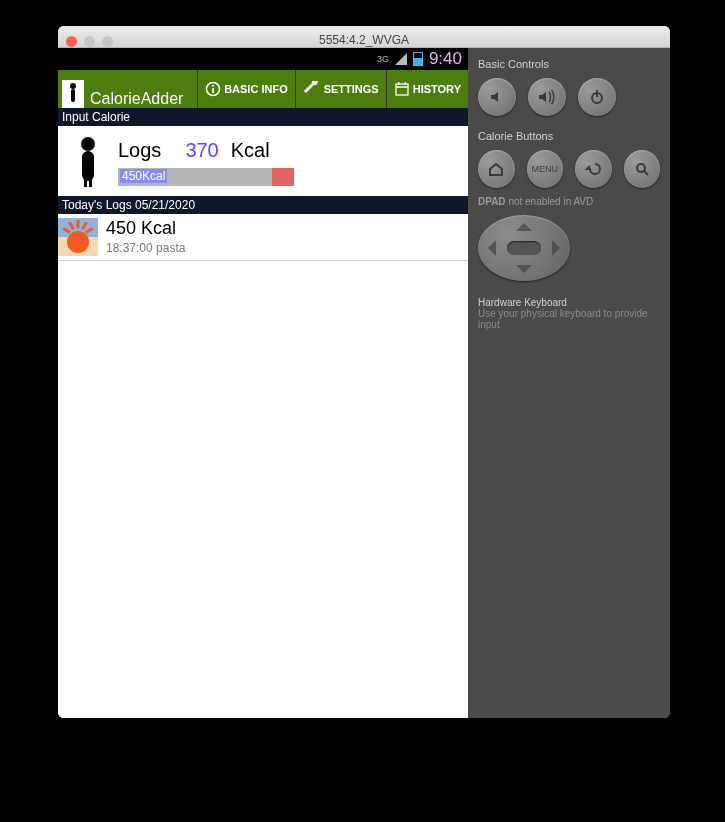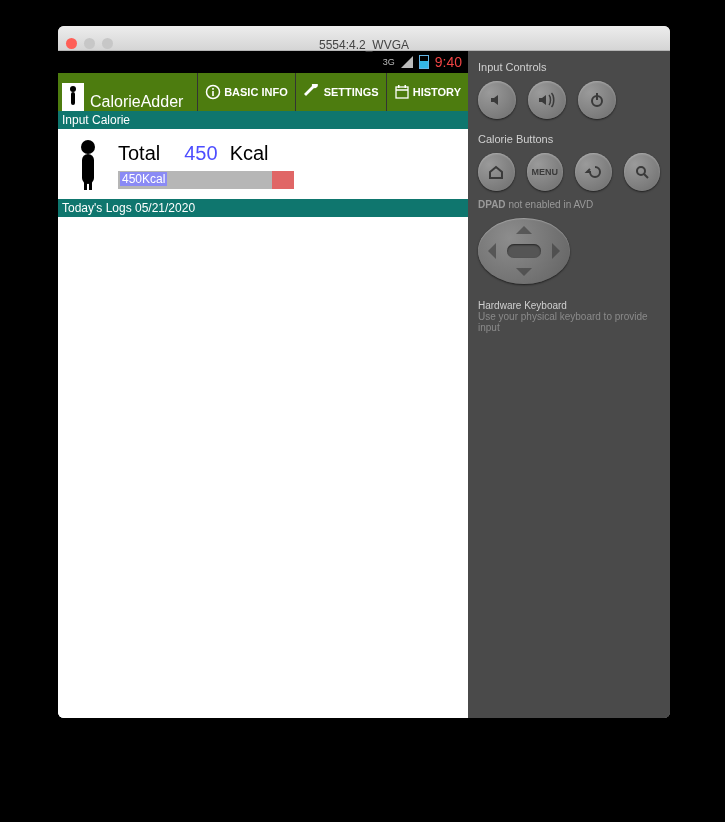--- a/index.html
+++ b/index.html
@@ -6,41 +6,41 @@
   body { background:#000; width:725px; height:822px; position:relative; overflow:hidden; }
 
   
   .mac-window {
     position:absolute; left:58px; top:26px; width:612px; height:692px;
     background:#d9d9d9; border-radius:6px; overflow:hidden;
     display:flex; flex-direction:column;
   }
   .mac-titlebar {
     height:22px; background:linear-gradient(#ededed,#d5d5d5);
-    display:flex; align-items:flex-start; padding:12px 8px; position:relative;
+    display:flex; align-items:flex-end; padding:0 8px; position:relative;
     border-bottom:1px solid #b5b5b5;
   }
   .traffic-lights { display:flex; gap:7px; }
   .tl-btn { width:11px; height:11px; border-radius:50%; }
   .tl-close  { background:#ff5f57;}
   .tl-min    { background:#c7c7c7;}
   .tl-max    { background:#c7c7c7;}
   .mac-title { position:absolute; left:0; right:0; text-align:center; font-size:12px; color:#444; pointer-events:none;}
 
   .mac-body { flex:1; display:flex; background:#4a4a4a; overflow:hidden; }
 
   
   .device { width:410px; background:#fff; display:flex; flex-direction:column; }
 
   
   .status-bar {
     height:22px; background:#000; color:#fff; display:flex; align-items:center;
     justify-content:flex-end; padding:0 6px; font-size:12px; gap:6px;
   }
-  .status-bar .clock { color:#ef4444; font-size:14px; }
+  .status-bar .clock { color:#f0abfc; font-size:17px; }
   .net-ind { font-size:9px; color:#bbb;text-align:center; }
   .sig {
     width:12px; height:12px; position:relative; display:inline-block;
   }
   .sig::before{
     content:""; position:absolute; bottom:0; left:0; border-style:solid;
     border-width:0 0 12px 12px; border-color:transparent transparent #bbb transparent;
   }
   .batt {
     width:10px; height:14px; border:1px solid #64b5e5; position:relative;
@@ -65,21 +65,21 @@
   .ab-spacer { flex:1; }
   .ab-item {
     display:flex; align-items:center; gap:3px; padding:0 7px; height:100%;
     font-size:11px; font-weight:bold; color:#fff; cursor:pointer;
     border-left:1px solid #333;
   }
   .ab-item svg { display:block; }
 
   
   .section-hdr {
-    background:#0f766e; color:#fff; font-size:12px; padding:2px 4px;
+    background:#0f172a; color:#fff; font-size:12px; padding:2px 4px;
   }
 
   
   .summary {
     display:flex; align-items:center; padding:10px 14px 8px 14px; gap:14px;
   }
   .summary .person svg { display:block; }
   .summary-right { display:flex; flex-direction:column; gap:6px; flex:1; }
   .summary-line { display:flex; align-items:baseline; gap:24px; font-size:20px;}
   .summary-line .total-label { color:#000; }
@@ -121,21 +121,21 @@
   .emu-panel {
     width:202px; background:#4a4a4a; color:#bfbfbf; font-size:11px;
     display:flex; flex-direction:column; padding:10px 10px 0 10px; gap:6px;
   }
   .panel-title { color:#d0d0d0; margin-bottom:2px; }
   .btn-row { display:flex; gap:12px; }
   .emu-btn {
     width:38px; height:38px; border-radius:50%; background:radial-gradient(circle at 30% 30%, #9a9a9a, #6d6d6d);
     box-shadow:inset 0 1px 2px rgba(255,255,255,.3), 0 1px 2px rgba(0,0,0,.6);
     display:flex; align-items:center; justify-content:center;
-    font-size:9px; font-weight:bold; color:#3a3a3a; cursor:pointer;
+    font-size:9px; font-weight:normal; color:#3a3a3a; cursor:pointer;
   }
   .emu-btn svg { display:block; }
 
   .dpad-note { font-size:10px; color:#9a9a9a; margin-top:2px; }
   .dpad {
     width:92px; height:66px; margin-top:2px;
     background:radial-gradient(circle at 35% 30%, #8d8d8d, #616161);
     border-radius:46px/33px; position:relative;
     box-shadow:0 1px 2px rgba(0,0,0,.6), inset 0 1px 1px rgba(255,255,255,.25);
   }
@@ -228,41 +228,55 @@
         <div class="person">
           <svg width="32" height="52" viewBox="0 0 32 52">
             <circle cx="16" cy="8" r="7" fill="#000"></circle>
             <rect x="10" y="15" width="12" height="30" rx="6" fill="#000"></rect>
             <rect x="12" y="42" width="3" height="9" fill="#000"></rect>
             <rect x="17" y="42" width="3" height="9" fill="#000"></rect>
           </svg>
         </div>
         <div class="summary-right">
           <div class="summary-line">
-            <span class="total-label">Total</span>
-            <span class="total-val">450</span>
+            <span class="total-label">Logs</span>
+            <span class="total-val">370</span>
             <span class="unit">Kcal</span>
           </div>
           <div class="progress">
             <span class="fill-txt">450Kcal</span>
             <div class="bar" style="flex:1"></div>
             <div class="cap" style="width:22px"></div>
           </div>
         </div>
       </div>
 
       <div class="section-hdr">Today's Logs 05/21/2020</div>
 
+      <div class="log-entry">
+        <div class="log-thumb">
+          <div class="sun"></div>
+          <div class="ray" style="transform:translateX(-50%) rotate(-60deg)"></div>
+          <div class="ray" style="transform:translateX(-50%) rotate(-30deg)"></div>
+          <div class="ray" style="transform:translateX(-50%) rotate(0deg)"></div>
+          <div class="ray" style="transform:translateX(-50%) rotate(30deg)"></div>
+          <div class="ray" style="transform:translateX(-50%) rotate(60deg)"></div>
+        </div>
+        <div class="log-text">
+          <div class="log-title">450 Kcal</div>
+          <div class="log-meta">18:37:00 pasta</div>
+        </div>
+      </div>
 
       <div class="device-fill"></div>
     </div>
 
     <div class="emu-panel">
 
-      <div class="panel-title">Input Controls</div>
+      <div class="panel-title">Basic Controls</div>
       <div class="btn-row">
         <div class="emu-btn">
           <svg width="18" height="18" viewBox="0 0 18 18">
               <path d="M3 7h3l4-3v10l-4-3H3z" fill="#3a3a3a"></path>
             </svg>
         </div>
         <div class="emu-btn">
           <svg width="20" height="18" viewBox="0 0 20 18">
               <path d="M2 7h3l4-3v10l-4-3H2z" fill="#3a3a3a"></path>
               <path d="M12 4c2 2 2 8 0 10M14.5 2c3 3 3 11 0 14" stroke="#3a3a3a" stroke-width="1.5" fill="none"></path>

